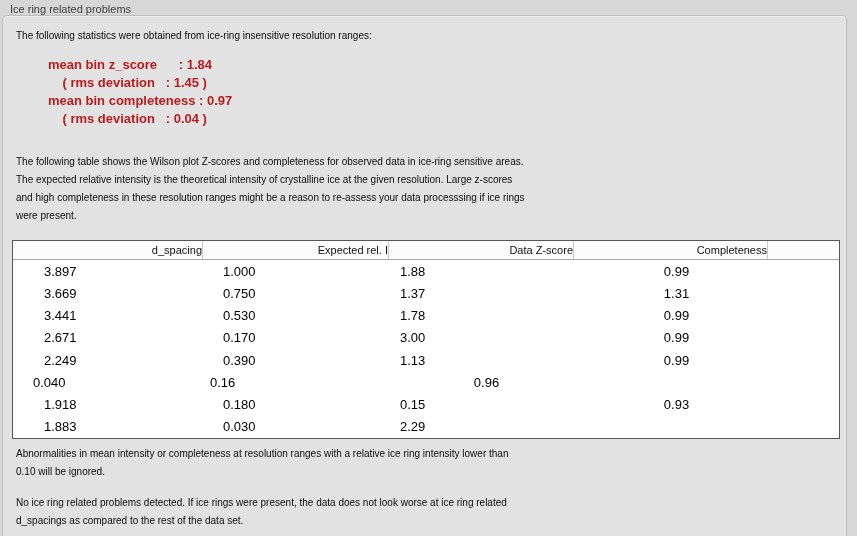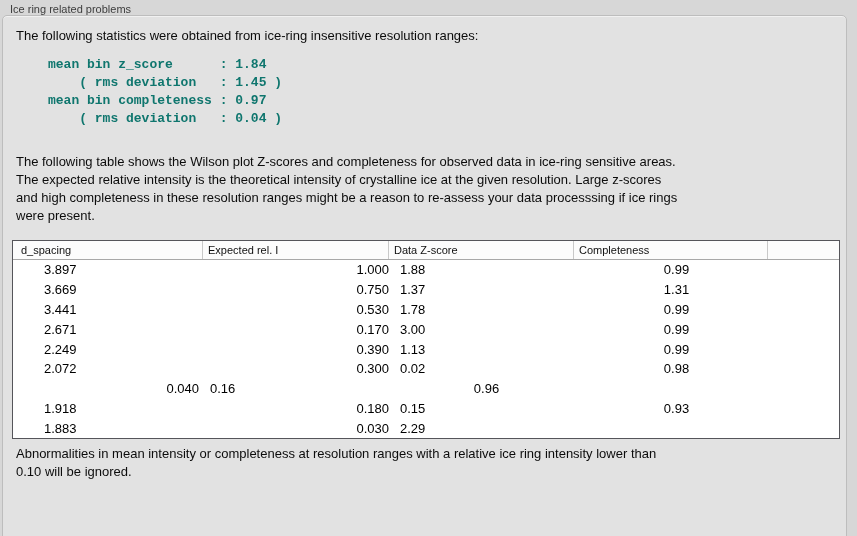--- a/index.html
+++ b/index.html
@@ -23,33 +23,33 @@
     position: absolute; left: 2px; top: 15px;
     width: 843px; height: 545px;
     background: #e2e2e2;
     border: 1px solid #bdbdbd;
     border-radius: 5px;
     box-shadow: inset 0 1px 0 rgba(255,255,255,0.5);
   }
 
   .para {
     position: absolute; left: 16px;
-    font-size: 13px; line-height: 18px; color: #0c0c0c;
+    font-size: 10px; line-height: 18px; color: #0c0c0c;
     white-space: pre-line;
   }
   .para-intro   { top: 27px; }
   .para-desc    { top: 153px; }
   .para-foot    { top: 445px; }
   .para-concl   { top: 494px; }
 
   .mono-block {
     position: absolute; left: 48px; top: 56px;
-    font-family: Liberation Mono, monospace;
+    font-family: Liberation Sans, sans-serif;
     font-size: 13px; line-height: 18px; font-weight: 700;
-    color: #0f766e;
+    color: #b91c1c;
     white-space: pre;
   }
 
   .datatable {
     position: absolute; left: 12px; top: 240px;
     width: 826px; height: 197px;
     background: #ffffff;
     border: 1px solid #55555a;
     display: flex; flex-direction: column;
     box-sizing: content-box;
@@ -57,37 +57,37 @@
   .thead {
     display: flex; height: 18px; flex: none;
     background: #fcfcfc;
     border-bottom: 1px solid #a8a8a8;
   }
   .th {
     font-size: 11px; color: #101010;
     padding-top: 3px; padding-left: 5px;
     border-right: 1px solid #c9c9c9;
     box-sizing: border-box;
-    white-space: nowrap; overflow: hidden;
+    white-space: nowrap; overflow: hidden; text-align: right;
   }
   .th.c0 { padding-left: 8px; }
   .th.c4 { border-right: none; flex: 1; }
   .tbody { flex: 1; display: flex; flex-direction: column; }
   .tr { flex: 1; display: flex; align-items: center; }
   .td {
     font-size: 13px; color: #000;
     box-sizing: border-box;
     white-space: nowrap; overflow: hidden;
   }
   .c0 { width: 190px; }
   .c1 { width: 186px; }
   .c2 { width: 185px; }
   .c3 { width: 194px; }
   .td.c0 { padding-left: 31px; }
-  .td.c1 { padding-left: 20px; text-align: right; }
+  .td.c1 { padding-left: 20px; }
   .td.c2 { padding-left: 11px; }
   .td.c3 { padding-left: 11px; text-align: center; }
 </style>
 </head>
 <body>
 
 <div class="screen">
 
   <div class="panel-title">Ice ring related problems</div>
 
@@ -138,26 +138,20 @@
         <div class="td c2">3.00</div>
         <div class="td c3">0.99</div>
       </div>
       <div class="tr">
         <div class="td c0">2.249</div>
         <div class="td c1">0.390</div>
         <div class="td c2">1.13</div>
         <div class="td c3">0.99</div>
       </div>
       <div class="tr">
-        <div class="td c0">2.072</div>
-        <div class="td c1">0.300</div>
-        <div class="td c2">0.02</div>
-        <div class="td c3">0.98</div>
-      </div>
-      <div class="tr">
         <div class="td c1">0.040</div>
         <div class="td c2">0.16</div>
         <div class="td c3">0.96</div>
       </div>
       <div class="tr">
         <div class="td c0">1.918</div>
         <div class="td c1">0.180</div>
         <div class="td c2">0.15</div>
         <div class="td c3">0.93</div>
       </div>
@@ -165,14 +159,16 @@
         <div class="td c0">1.883</div>
         <div class="td c1">0.030</div>
         <div class="td c2">2.29</div>
       </div>
     </div>
   </div>
 
   <div class="para para-foot">Abnormalities in mean intensity or completeness at resolution ranges with a relative ice ring intensity lower than
 0.10 will be ignored.</div>
 
+  <div class="para para-concl">No ice ring related problems detected. If ice rings were present, the data does not look worse at ice ring related
+d_spacings as compared to the rest of the data set.</div>
 
 </div>
 
 </body></html>

